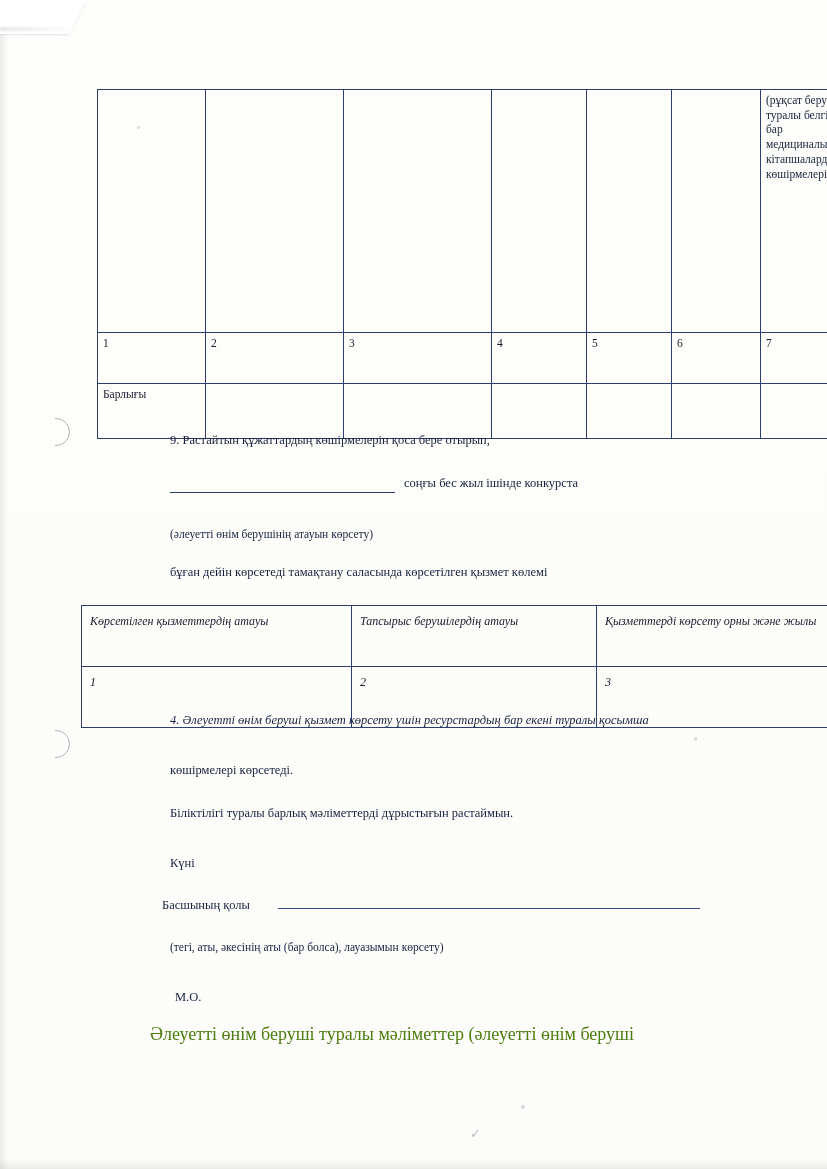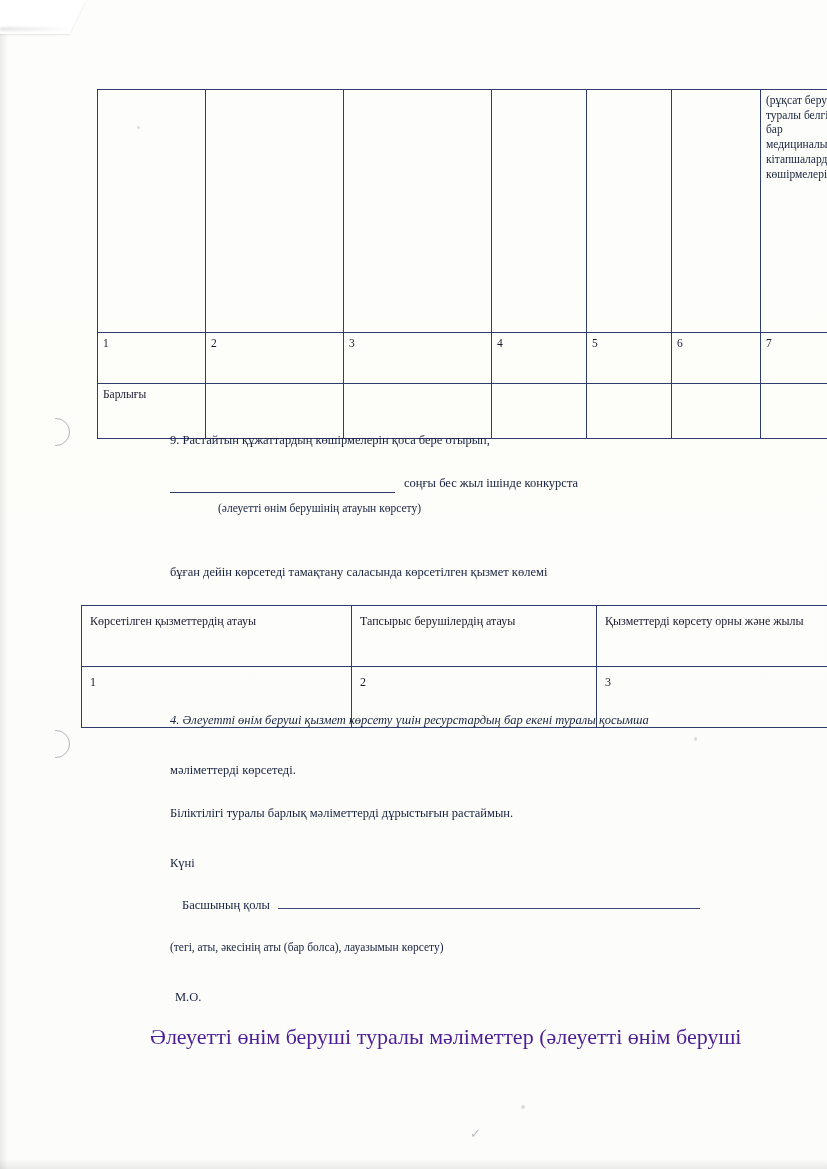--- a/index.html
+++ b/index.html
@@ -124,40 +124,41 @@
     width: 746px;
     border-collapse: collapse;
     table-layout: fixed;
     font-size: 12px;
   }
   .table-svc td {
     border: 1px solid #2f3c6e;
     vertical-align: top;
     padding: 8px 6px 8px 8px;
     line-height: 1.3;
+    font-style: italic;
   }
   .table-svc tr.hdr td { height: 44px; }
   .table-svc tr.nums td { height: 44px; }
 
   
   .sig-line {
     position: absolute;
     border-bottom: 1.2px solid #3a4a80;
   }
 
   
   .bottom-heading {
     position: absolute;
     left: 150px;
     top: 1022px;
     width: 640px;
     font-family: "Liberation Serif", serif;
-    font-size: 22px;
+    font-size: 18px;
     line-height: 1.38;
-    color: #4c1d95;
+    color: #4d7c0f;
   }
 
   
   .speck {
     position: absolute;
     background: #b9c0c8;
     opacity: .55;
     border-radius: 50%;
   }
   .glyph-mark {
@@ -218,21 +219,21 @@
     <td></td>
   </tr>
 </tbody>
   </table>
 
 <div class="para" style="left:170px; top:432px;">9. Растайтын құжаттардың көшірмелерін қоса бере отырып,</div>
 
 <div class="rule-line" style="left:170px; top:492px; width:225px;"></div>
 <div class="para" style="left:404px; top:475px;">соңғы бес жыл ішінде конкурста</div>
 
-<div class="para small" style="left:170px; top:501px;margin-left:48px;">(әлеуетті өнім берушінің атауын көрсету)</div>
+<div class="para small" style="left:170px; top:527px;">(әлеуетті өнім берушінің атауын көрсету)</div>
 
 <div class="para" style="left:170px; top:564px;">бұған дейін көрсетеді тамақтану саласында көрсетілген қызмет көлемі</div>
 
 <table class="table-svc">
   <colgroup>
     <col style="width:270px">
     <col style="width:245px">
     <col style="width:231px">
   </colgroup>
   <tbody>
@@ -243,26 +244,26 @@
   </tr>
   <tr class="nums">
     <td>1</td>
     <td>2</td>
     <td>3</td>
   </tr>
 </tbody>
   </table>
 
 <div class="para" style="left:170px; top:712px;font-style:italic;">4. Әлеуетті өнім беруші қызмет көрсету үшін ресурстардың бар екені туралы қосымша</div>
-<div class="para" style="left:170px; top:762px;">мәліметтерді көрсетеді.</div>
+<div class="para" style="left:170px; top:762px;">көшірмелері көрсетеді.</div>
 <div class="para" style="left:170px; top:805px;">Біліктілігі туралы барлық мәліметтерді дұрыстығын растаймын.</div>
 
 <div class="para" style="left:170px; top:855px;">Күні</div>
 
-<div class="para" style="left:182px; top:897px;">Басшының қолы</div>
+<div class="para" style="left:162px; top:897px;">Басшының қолы</div>
 <div class="sig-line" style="left:278px; top:908px; width:422px;"></div>
 
 <div class="para small" style="left:170px; top:940px;">(тегі, аты, әкесінің аты (бар болса), лауазымын көрсету)</div>
 
 <div class="para" style="left:175px; top:989px;">М.О.</div>
 
 <div class="bottom-heading">
   <div>Әлеуетті өнім беруші туралы мәліметтер (әлеуетті өнім беруші</div>
 </div>
 

